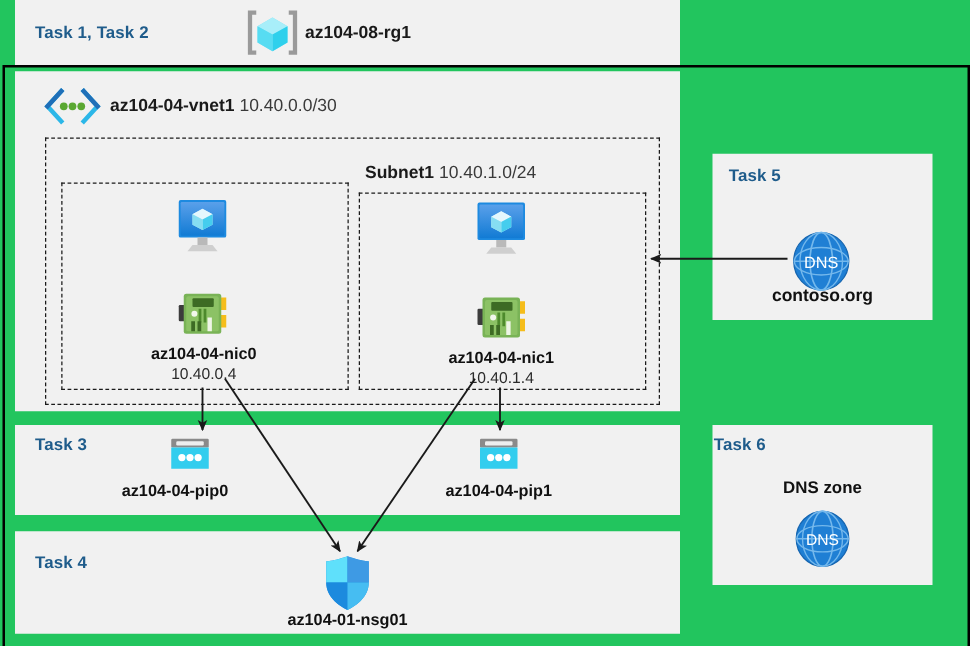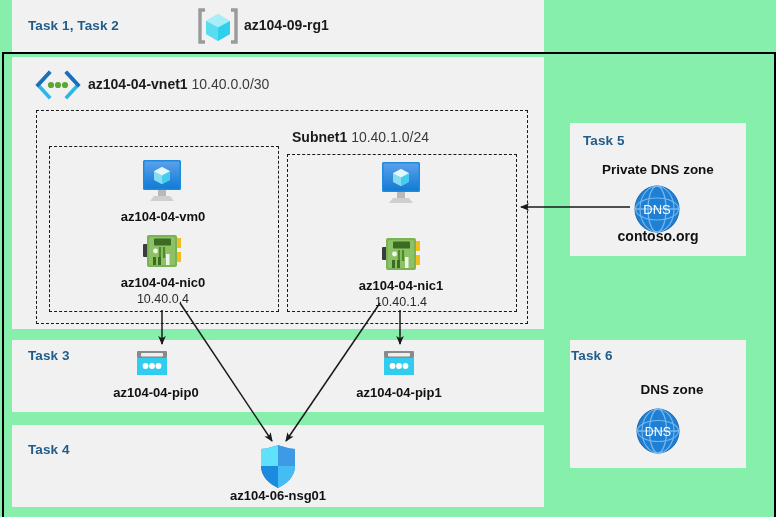--- a/index.html
+++ b/index.html
@@ -7,21 +7,21 @@
     padding: 0;
     background: #ffffff;
   }
   body {
     font-family: "Liberation Sans", sans-serif;
   }
   #canvas {
     position: relative;
     width: 776px;
     height: 517px;
-    background: #86efac;
+    background: #22c55e;
     overflow: hidden;
   }
   .abs { position: absolute; }
 
   
   .gray-panel {
     background: #f1f1f1;
   }
   .rg-outline {
     border: 2px solid #000000;
@@ -101,21 +101,21 @@
     <svg width="42" height="40" viewBox="0 0 42 40">
       <path d="M8 4 L3 4 L3 36 L8 36" fill="none" stroke="#9a9a9a" stroke-width="3.4"></path>
       <path d="M34 4 L39 4 L39 36 L34 36" fill="none" stroke="#9a9a9a" stroke-width="3.4"></path>
       <polygon points="21,8 33,15 33,28 21,35 9,28 9,15" fill="#7fe3f5"></polygon>
       <polygon points="21,8 33,15 21,21.5 9,15" fill="#a8eef9"></polygon>
       <polygon points="21,21.5 33,15 33,28 21,35" fill="#2fd0ec"></polygon>
       <polygon points="21,21.5 9,15 9,28 21,35" fill="#57dcf2"></polygon>
     </svg>
   </div>
 
-  <div class="abs res-title" style="left:244px; top:17px; font-weight:bold;">az104-09-rg1</div>
+  <div class="abs res-title" style="left:244px; top:17px; font-weight:bold;">az104-08-rg1</div>
 
   <div class="abs rg-outline" style="left:2px; top:52px; width:770px; height:463px;"></div>
 
   <div class="abs gray-panel" style="left:12px; top:57px; width:532px; height:272px;"></div>
 
   <div class="abs icon" style="left:34px; top:70px; width:48px; height:30px;">
     <svg width="48" height="30" viewBox="0 0 48 30">
       <path d="M15 3 L4 15 L15 27" fill="none" stroke="#2bb7e8" stroke-width="3.6" stroke-linecap="square"></path>
       <path d="M33 3 L44 15 L33 27" fill="none" stroke="#2bb7e8" stroke-width="3.6" stroke-linecap="square"></path>
       <path d="M15 3 L4 15" fill="none" stroke="#1f6fb8" stroke-width="3.6" stroke-linecap="square"></path>
@@ -146,21 +146,20 @@
         </linearGradient>
       </defs>
       <polygon points="28,9 36,13.3 36,21.7 28,26 20,21.7 20,13.3" fill="#bfeaf7"></polygon>
       <polygon points="28,9 36,13.3 28,17.5 20,13.3" fill="#e4f7fd"></polygon>
       <polygon points="28,17.5 36,13.3 36,21.7 28,26" fill="#45cdee"></polygon>
       <polygon points="28,17.5 20,13.3 20,21.7 28,26" fill="#86ddf2"></polygon>
       <rect x="24" y="32" width="8" height="6" fill="#b9b9b9"></rect>
       <path d="M16 43 L40 43 L36 38 L20 38 Z" fill="#cfcfcf"></path>
     </svg>
   </div>
-  <div class="abs node-label" style="left:63px; top:209px; width:200px;">az104-04-vm0</div>
 
   <div class="abs icon" style="left:139px; top:232px; width:46px; height:40px;">
     <svg width="46" height="40" viewBox="0 0 46 40">
       <rect x="36" y="6" width="6" height="10" fill="#f5bd1b"></rect>
       <rect x="36" y="20" width="6" height="10" fill="#f5bd1b"></rect>
       <rect x="4" y="12" width="6" height="13" rx="1" fill="#3c3c3c"></rect>
       <rect x="8" y="3" width="30" height="32" rx="2" fill="#79b356"></rect>
       <rect x="10" y="5" width="26" height="28" rx="1.5" fill="#8cc265"></rect>
       <rect x="15" y="6.5" width="17" height="7" rx="0.8" fill="#3d6b24"></rect>
       <circle cx="16.5" cy="19" r="2.4" fill="#f2f7ec"></circle>
@@ -222,21 +221,21 @@
   <div class="abs icon" style="left:134px; top:349px; width:36px; height:30px;">
     <svg width="36" height="30" viewBox="0 0 36 30">
       <rect x="3" y="2" width="30" height="7" rx="1" fill="#8a8a8a"></rect>
       <rect x="7" y="4" width="22" height="3.4" rx="1" fill="#eeeeee"></rect>
       <rect x="3" y="9" width="30" height="17" fill="#32cdee"></rect>
       <circle cx="11.5" cy="17" r="2.9" fill="#ffffff"></circle>
       <circle cx="18" cy="17" r="2.9" fill="#ffffff"></circle>
       <circle cx="24.5" cy="17" r="2.9" fill="#ffffff"></circle>
     </svg>
   </div>
-  <div class="abs node-label" style="left:56px; top:385px; width:200px;">az104-04-pip0</div>
+  <div class="abs node-label" style="left:40px; top:385px; width:200px;">az104-04-pip0</div>
 
   <div class="abs icon" style="left:381px; top:349px; width:36px; height:30px;">
     <svg width="36" height="30" viewBox="0 0 36 30">
       <rect x="3" y="2" width="30" height="7" rx="1" fill="#8a8a8a"></rect>
       <rect x="7" y="4" width="22" height="3.4" rx="1" fill="#eeeeee"></rect>
       <rect x="3" y="9" width="30" height="17" fill="#32cdee"></rect>
       <circle cx="11.5" cy="17" r="2.9" fill="#ffffff"></circle>
       <circle cx="18" cy="17" r="2.9" fill="#ffffff"></circle>
       <circle cx="24.5" cy="17" r="2.9" fill="#ffffff"></circle>
     </svg>
@@ -248,42 +247,41 @@
 
   <div class="abs icon" style="left:258px; top:444px; width:40px; height:46px;">
     <svg width="40" height="46" viewBox="0 0 40 46">
       <path d="M20 1 C20 1 31 5 37 5 L37 22 C37 33 28 40 20 44 C12 40 3 33 3 22 L3 5 C9 5 20 1 20 1 Z" fill="#1e90e0"></path>
       <path d="M20 1 C20 1 9 5 3 5 L3 22 L20 22 Z" fill="#5fe0fb"></path>
       <path d="M20 1 C20 1 31 5 37 5 L37 22 L20 22 Z" fill="#3e9ae4"></path>
       <path d="M3 22 L20 22 L20 44 C12 40 3 33 3 22 Z" fill="#1c8ade"></path>
       <path d="M20 22 L37 22 C37 33 28 40 20 44 Z" fill="#46bdf2"></path>
     </svg>
   </div>
-  <div class="abs node-label" style="left:178px; top:488px; width:200px;">az104-06-nsg01</div>
+  <div class="abs node-label" style="left:178px; top:488px; width:200px;">az104-01-nsg01</div>
 
   <div class="abs gray-panel" style="left:570px; top:123px; width:176px; height:133px;"></div>
   <div class="abs task-label" style="left:583px; top:133px;">Task 5</div>
-  <div class="abs heading-bold" style="left:570px; top:162px; width:176px;">Private DNS zone</div>
 
   <div class="abs icon" style="left:631px; top:184px; width:52px; height:50px;">
     <svg width="52" height="50" viewBox="0 0 52 50">
       <ellipse cx="26" cy="25" rx="22" ry="23" fill="#1f7fd4"></ellipse>
       <ellipse cx="26" cy="25" rx="22" ry="23" fill="none" stroke="#1565b0" stroke-width="1"></ellipse>
       <ellipse cx="26" cy="25" rx="9" ry="23" fill="none" stroke="#74b8ec" stroke-width="1.3"></ellipse>
       <ellipse cx="26" cy="25" rx="17" ry="23" fill="none" stroke="#74b8ec" stroke-width="1.1"></ellipse>
       <line x1="4" y1="25" x2="48" y2="25" stroke="#74b8ec" stroke-width="1.3"></line>
       <ellipse cx="26" cy="25" rx="21.5" ry="11" fill="none" stroke="#74b8ec" stroke-width="1.1"></ellipse>
       <text x="26" y="30" text-anchor="middle" font-family="Liberation Sans, sans-serif" font-size="13" fill="#ffffff">DNS</text>
     </svg>
   </div>
   <div class="abs node-label" style="left:570px; top:228px; width:176px; font-size:14px;">contoso.org</div>
 
   <div class="abs gray-panel" style="left:570px; top:340px; width:176px; height:128px;"></div>
   <div class="abs task-label" style="left:571px; top:348px;">Task 6</div>
-  <div class="abs heading-bold" style="left:570px; top:382px; width:204px;">DNS zone</div>
+  <div class="abs heading-bold" style="left:570px; top:382px; width:176px;">DNS zone</div>
 
   <div class="abs icon" style="left:633px; top:407px; width:50px; height:48px;">
     <svg width="50" height="48" viewBox="0 0 50 48">
       <ellipse cx="25" cy="24" rx="21" ry="22" fill="#1f7fd4"></ellipse>
       <ellipse cx="25" cy="24" rx="21" ry="22" fill="none" stroke="#1565b0" stroke-width="1"></ellipse>
       <ellipse cx="25" cy="24" rx="8.5" ry="22" fill="none" stroke="#74b8ec" stroke-width="1.3"></ellipse>
       <ellipse cx="25" cy="24" rx="16" ry="22" fill="none" stroke="#74b8ec" stroke-width="1.1"></ellipse>
       <line x1="4" y1="24" x2="46" y2="24" stroke="#74b8ec" stroke-width="1.3"></line>
       <ellipse cx="25" cy="24" rx="20.5" ry="10.5" fill="none" stroke="#74b8ec" stroke-width="1.1"></ellipse>
       <text x="25" y="29" text-anchor="middle" font-family="Liberation Sans, sans-serif" font-size="12.5" fill="#ffffff">DNS</text>

